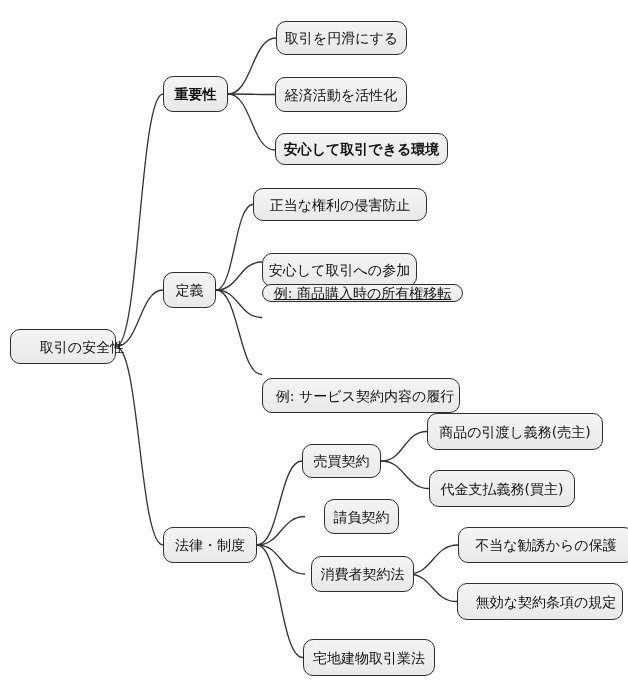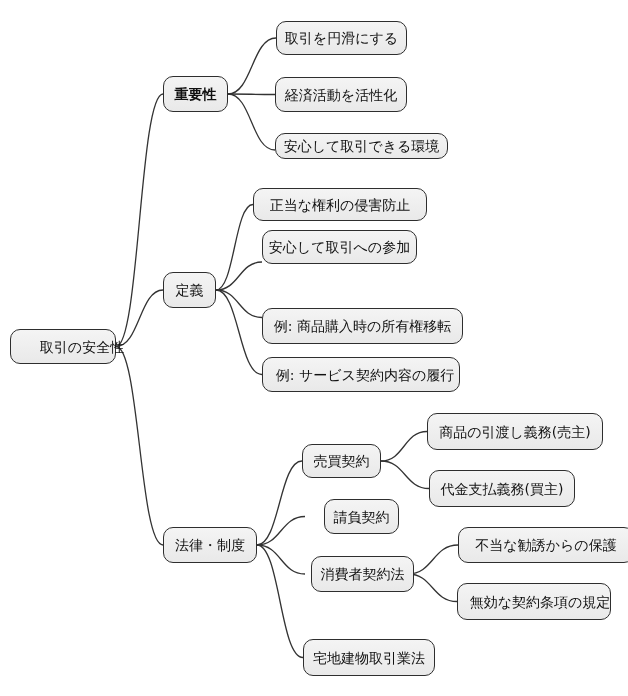--- a/index.html
+++ b/index.html
@@ -67,29 +67,29 @@
       <path d="M257,545 C281,545 281,574 305,574" fill="none" stroke="#333333" stroke-width="1.3"></path>
       <path d="M408,574 C433,574 433,545 458,545" fill="none" stroke="#333333" stroke-width="1.3"></path>
       <path d="M408,574 C432.5,574 432.5,601.5 457,601.5" fill="none" stroke="#333333" stroke-width="1.3"></path>
       <path d="M257,545 C280,545 280,657.5 303,657.5" fill="none" stroke="#333333" stroke-width="1.3"></path>
     </svg>
   <div id="node-layer">
       <div class="mm-node" style="left: 10px; top: 329px; width: 106px; height: 35px; color: rgb(17, 17, 17); border-color: rgb(46, 46, 46); background: linear-gradient(rgb(244, 244, 244) 0%, rgb(233, 233, 233) 100%); padding-left: 42px;">取引の安全性</div>
       <div class="mm-node" style="left: 163px; top: 76px; width: 65px; height: 36px; color: rgb(17, 17, 17); border-color: rgb(46, 46, 46); background: linear-gradient(rgb(244, 244, 244) 0%, rgb(233, 233, 233) 100%); font-weight: bold;">重要性</div>
       <div class="mm-node" style="left: 276px; top: 21px; width: 131px; height: 34px; color: rgb(17, 17, 17); border-color: rgb(46, 46, 46); background: linear-gradient(rgb(244, 244, 244) 0%, rgb(233, 233, 233) 100%);">取引を円滑にする</div>
       <div class="mm-node" style="left: 275px; top: 77px; width: 132px; height: 35px; color: rgb(17, 17, 17); border-color: rgb(46, 46, 46); background: linear-gradient(rgb(244, 244, 244) 0%, rgb(233, 233, 233) 100%);">経済活動を活性化</div>
-      <div class="mm-node" style="left: 275px; top: 133px; width: 173px; height: 26px; color: rgb(17, 17, 17); border-color: rgb(46, 46, 46); background: linear-gradient(rgb(244, 244, 244) 0%, rgb(233, 233, 233) 100%);">安心して取引できる環境</div>
+      <div class="mm-node" style="left: 275px; top: 133px; width: 173px; height: 32px; color: rgb(17, 17, 17); border-color: rgb(46, 46, 46); background: linear-gradient(rgb(244, 244, 244) 0%, rgb(233, 233, 233) 100%); font-weight: bold;">安心して取引できる環境</div>
       <div class="mm-node" style="left: 163px; top: 272px; width: 53px; height: 36px; color: rgb(17, 17, 17); border-color: rgb(46, 46, 46); background: linear-gradient(rgb(244, 244, 244) 0%, rgb(233, 233, 233) 100%);">定義</div>
       <div class="mm-node" style="left: 253px; top: 188px; width: 174px; height: 33px; color: rgb(17, 17, 17); border-color: rgb(46, 46, 46); background: linear-gradient(rgb(244, 244, 244) 0%, rgb(233, 233, 233) 100%);">正当な権利の侵害防止</div>
-      <div class="mm-node" style="left: 262px; top: 230px; width: 155px; height: 34px; color: rgb(17, 17, 17); border-color: rgb(46, 46, 46); background: linear-gradient(rgb(244, 244, 244) 0%, rgb(233, 233, 233) 100%);">安心して取引への参加</div>
-      <div class="mm-node" style="left: 262px; top: 308px; width: 201px; height: 36px; color: rgb(17, 17, 17); border-color: rgb(46, 46, 46); background: linear-gradient(rgb(244, 244, 244) 0%, rgb(233, 233, 233) 100%);">例: 商品購入時の所有権移転</div>
-      <div class="mm-node" style="left: 262px; top: 357px; width: 198px; height: 35px; color: rgb(17, 17, 17); border-color: rgb(46, 46, 46); background: linear-gradient(rgb(244, 244, 244) 0%, rgb(233, 233, 233) 100%); padding-left: 12px;">例: サービス契約内容の履行</div>
+      <div class="mm-node" style="left: 262px; top: 253px; width: 155px; height: 34px; color: rgb(17, 17, 17); border-color: rgb(46, 46, 46); background: linear-gradient(rgb(244, 244, 244) 0%, rgb(233, 233, 233) 100%);">安心して取引への参加</div>
+      <div class="mm-node" style="left: 262px; top: 284px; width: 201px; height: 18px; color: rgb(17, 17, 17); border-color: rgb(46, 46, 46); background: linear-gradient(rgb(244, 244, 244) 0%, rgb(233, 233, 233) 100%); text-decoration: underline;">例: 商品購入時の所有権移転</div>
+      <div class="mm-node" style="left: 262px; top: 378px; width: 198px; height: 35px; color: rgb(17, 17, 17); border-color: rgb(46, 46, 46); background: linear-gradient(rgb(244, 244, 244) 0%, rgb(233, 233, 233) 100%); padding-left: 12px;">例: サービス契約内容の履行</div>
       <div class="mm-node" style="left: 163px; top: 527px; width: 94px; height: 36px; color: rgb(17, 17, 17); border-color: rgb(46, 46, 46); background: linear-gradient(rgb(244, 244, 244) 0%, rgb(233, 233, 233) 100%);">法律・制度</div>
       <div class="mm-node" style="left: 302px; top: 444px; width: 79px; height: 34px; color: rgb(17, 17, 17); border-color: rgb(46, 46, 46); background: linear-gradient(rgb(244, 244, 244) 0%, rgb(233, 233, 233) 100%);">売買契約</div>
       <div class="mm-node" style="left: 427px; top: 413px; width: 176px; height: 37px; color: rgb(17, 17, 17); border-color: rgb(46, 46, 46); background: linear-gradient(rgb(244, 244, 244) 0%, rgb(233, 233, 233) 100%); text-align: right;">商品の引渡し義務(売主)</div>
       <div class="mm-node" style="left: 429px; top: 470px; width: 146px; height: 37px; color: rgb(17, 17, 17); border-color: rgb(46, 46, 46); background: linear-gradient(rgb(244, 244, 244) 0%, rgb(233, 233, 233) 100%);">代金支払義務(買主)</div>
       <div class="mm-node" style="left: 305px; top: 499px; width: 75px; height: 35px; color: rgb(17, 17, 17); border-color: rgb(46, 46, 46); background: linear-gradient(rgb(244, 244, 244) 0%, rgb(233, 233, 233) 100%); margin-left: 19px;">請負契約</div>
       <div class="mm-node" style="left: 311px; top: 556px; width: 103px; height: 36px; color: rgb(17, 17, 17); border-color: rgb(46, 46, 46); background: linear-gradient(rgb(244, 244, 244) 0%, rgb(233, 233, 233) 100%);">消費者契約法</div>
       <div class="mm-node" style="left: 458px; top: 527px; width: 176px; height: 36px; color: rgb(17, 17, 17); border-color: rgb(46, 46, 46); background: linear-gradient(rgb(244, 244, 244) 0%, rgb(233, 233, 233) 100%);">不当な勧誘からの保護</div>
-      <div class="mm-node" style="left: 457px; top: 583px; width: 154px; height: 37px; color: rgb(17, 17, 17); border-color: rgb(46, 46, 46); background: linear-gradient(rgb(244, 244, 244) 0%, rgb(233, 233, 233) 100%); padding-left: 16px;">無効な契約条項の規定</div>
+      <div class="mm-node" style="left: 457px; top: 583px; width: 166px; height: 37px; color: rgb(17, 17, 17); border-color: rgb(46, 46, 46); background: linear-gradient(rgb(244, 244, 244) 0%, rgb(233, 233, 233) 100%); padding-left: 16px;">無効な契約条項の規定</div>
       <div class="mm-node" style="left: 303px; top: 639px; width: 132px; height: 37px; color: rgb(17, 17, 17); border-color: rgb(46, 46, 46); background: linear-gradient(rgb(244, 244, 244) 0%, rgb(233, 233, 233) 100%);">宅地建物取引業法</div>
     </div>
 </div>
 
 </body></html>

